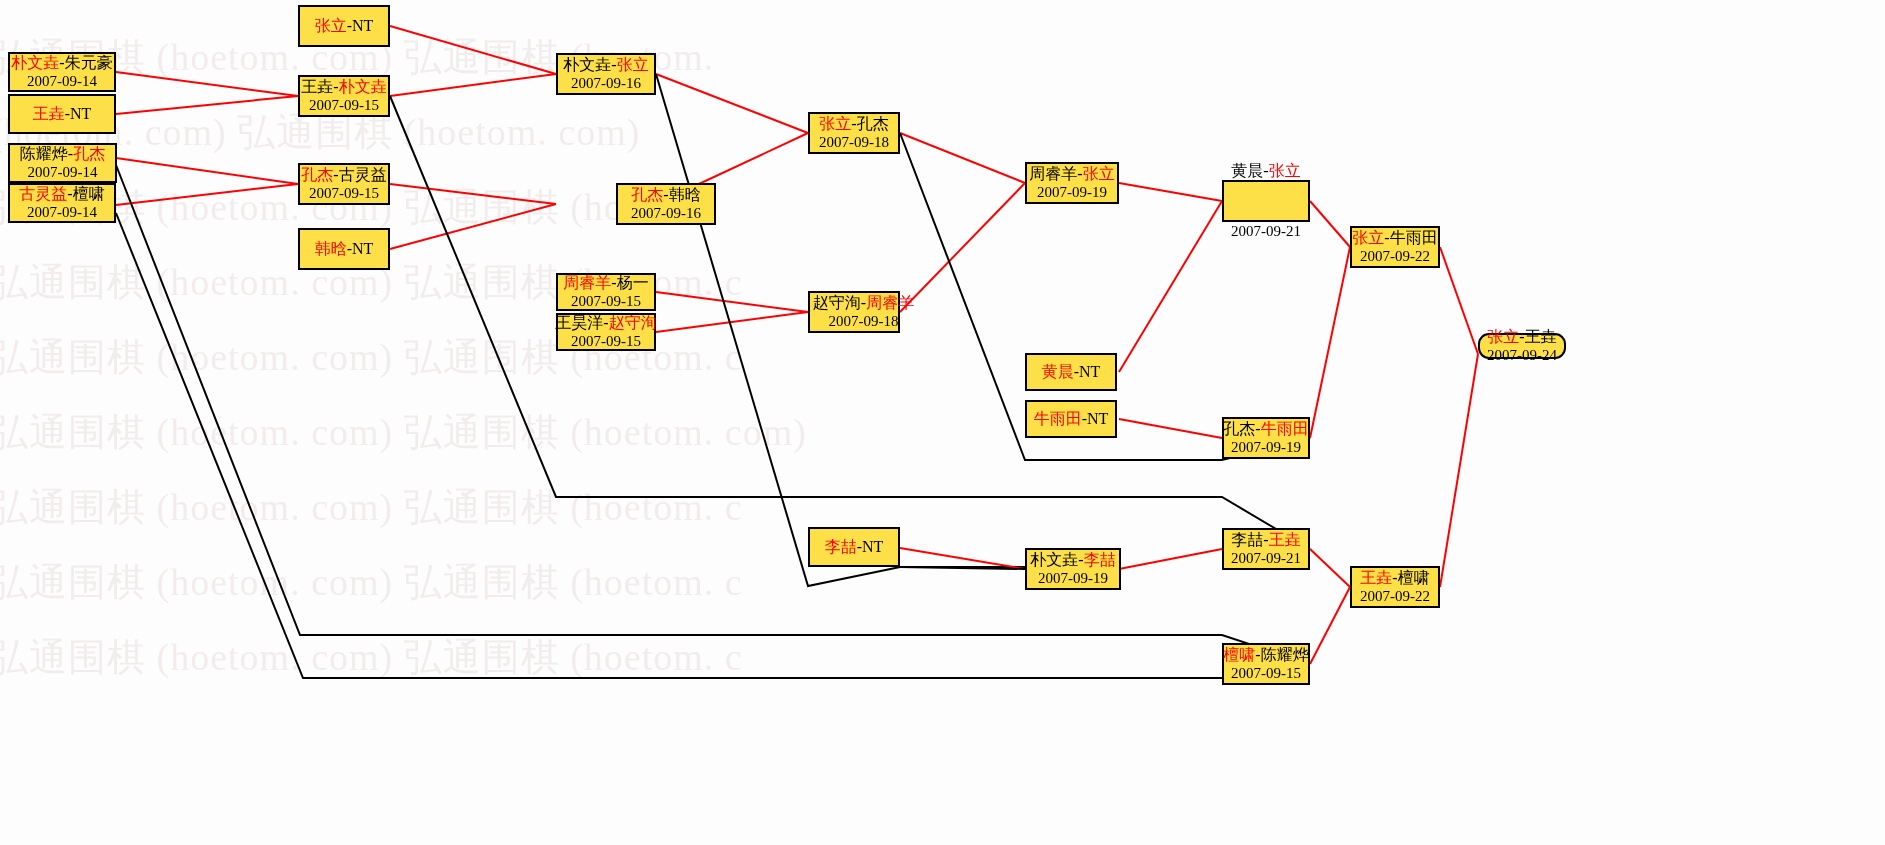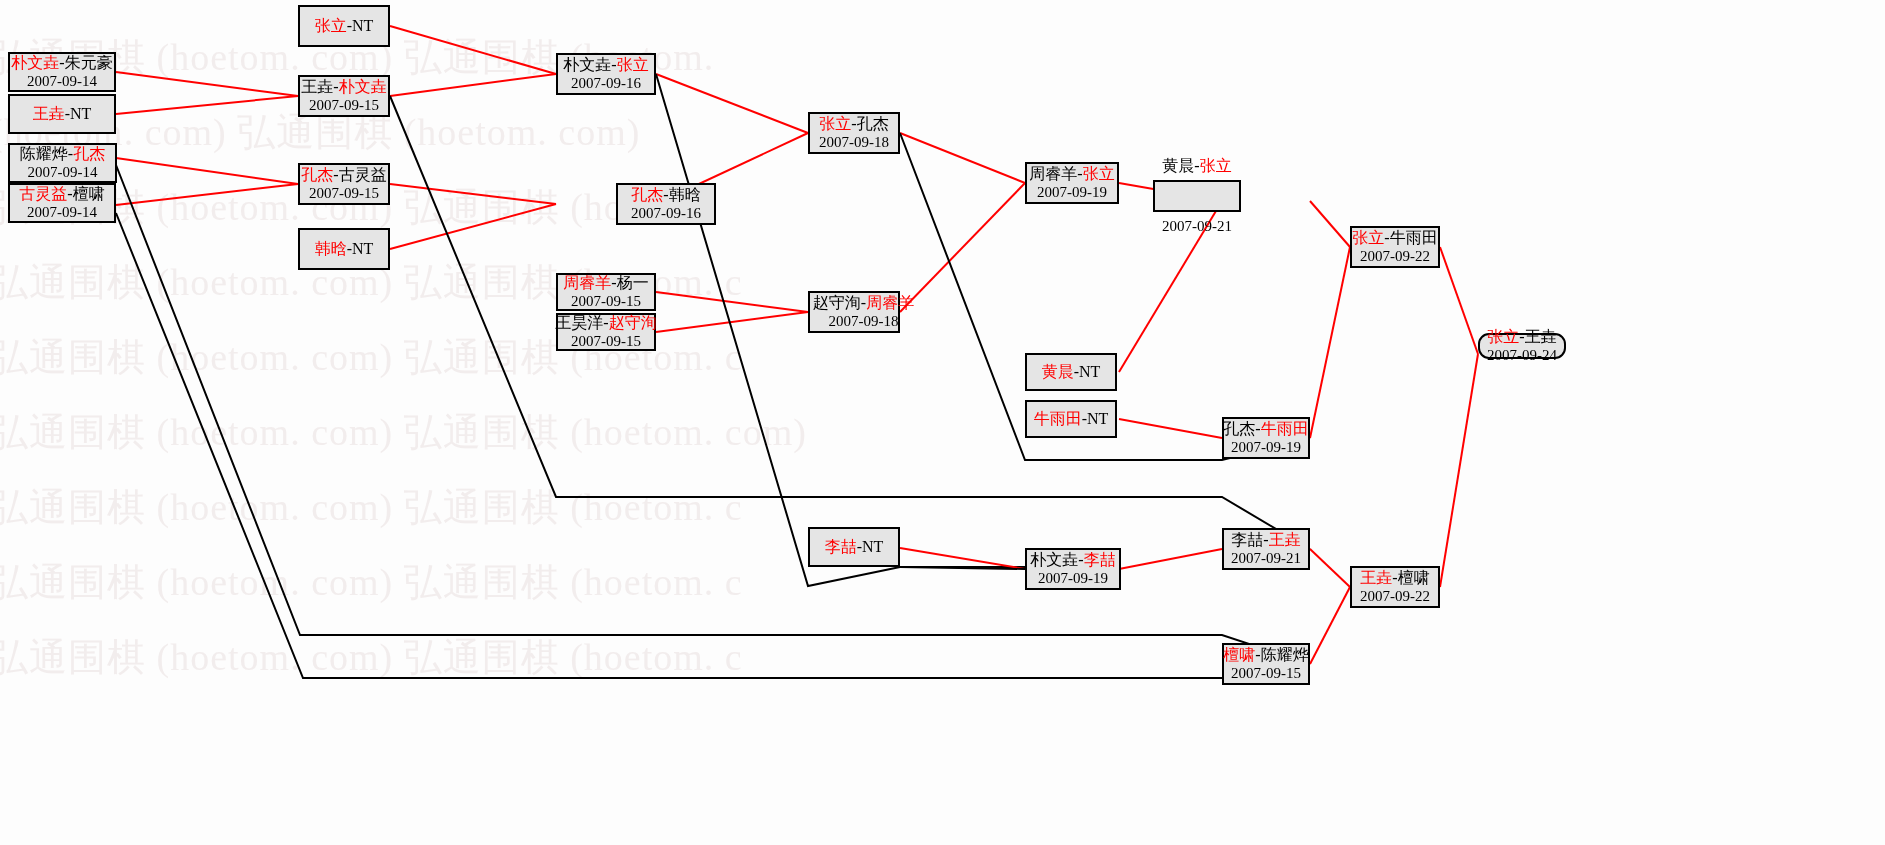--- a/index.html
+++ b/index.html
@@ -41,21 +41,21 @@
   #node-layer {
     position: absolute;
     left: 0; top: 0;
     width: 1885px; height: 845px;
     z-index: 2;
   }
   .match-box {
     position: absolute;
     box-sizing: border-box;
     border: 2px solid #000000;
-    background: #e5e5e5;
+    background: #fde047;
     display: flex;
     flex-direction: column;
     align-items: center;
     justify-content: center;
     line-height: 1.15;
   }
   .match-title {
     font-size: 16px;
     white-space: nowrap;
     color: #000000;
@@ -187,21 +187,21 @@
       <div class="match-box nodate" style="left: 1025px; top: 353px; width: 92px; height: 38px;">
         <div class="match-title"><span class="p-win">黄晨</span><span class="sep">-</span><span class="p-lose">NT</span></div>
       </div>
       <div class="match-box nodate" style="left: 1025px; top: 400px; width: 92px; height: 38px;">
         <div class="match-title"><span class="p-win">牛雨田</span><span class="sep">-</span><span class="p-lose">NT</span></div>
       </div>
       <div class="match-box" style="left: 1025px; top: 548px; width: 96px; height: 42px;">
         <div class="match-title"><span class="p-lose">朴文垚</span><span class="sep">-</span><span class="p-win">李喆</span></div>
         <div class="match-date">2007-09-19</div>
       </div>
-      <div class="match-box" style="left: 1153px; top: 180px; width: 88px; height: 32px; gap: 43px;">
+      <div class="match-box" style="left: 1222px; top: 180px; width: 88px; height: 42px; gap: 43px;">
         <div class="match-title"><span class="p-lose">黄晨</span><span class="sep">-</span><span class="p-win">张立</span></div>
         <div class="match-date">2007-09-21</div>
       </div>
       <div class="match-box" style="left: 1222px; top: 417px; width: 88px; height: 42px;">
         <div class="match-title"><span class="p-lose">孔杰</span><span class="sep">-</span><span class="p-win">牛雨田</span></div>
         <div class="match-date">2007-09-19</div>
       </div>
       <div class="match-box" style="left: 1222px; top: 528px; width: 88px; height: 42px;">
         <div class="match-title"><span class="p-lose">李喆</span><span class="sep">-</span><span class="p-win">王垚</span></div>
         <div class="match-date">2007-09-21</div>

